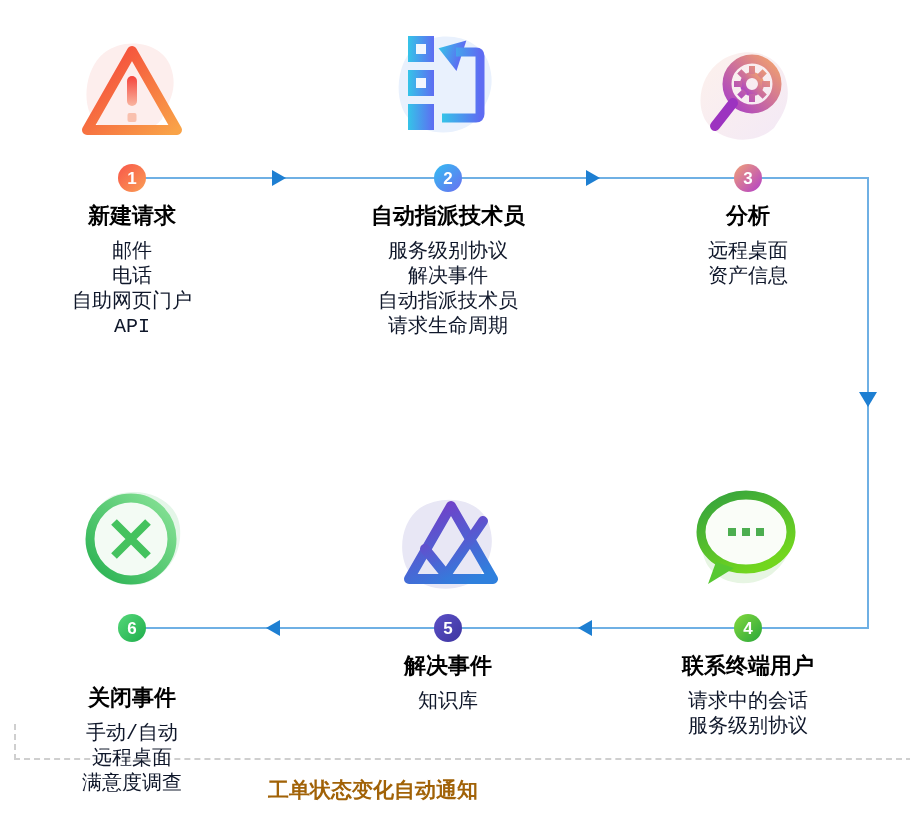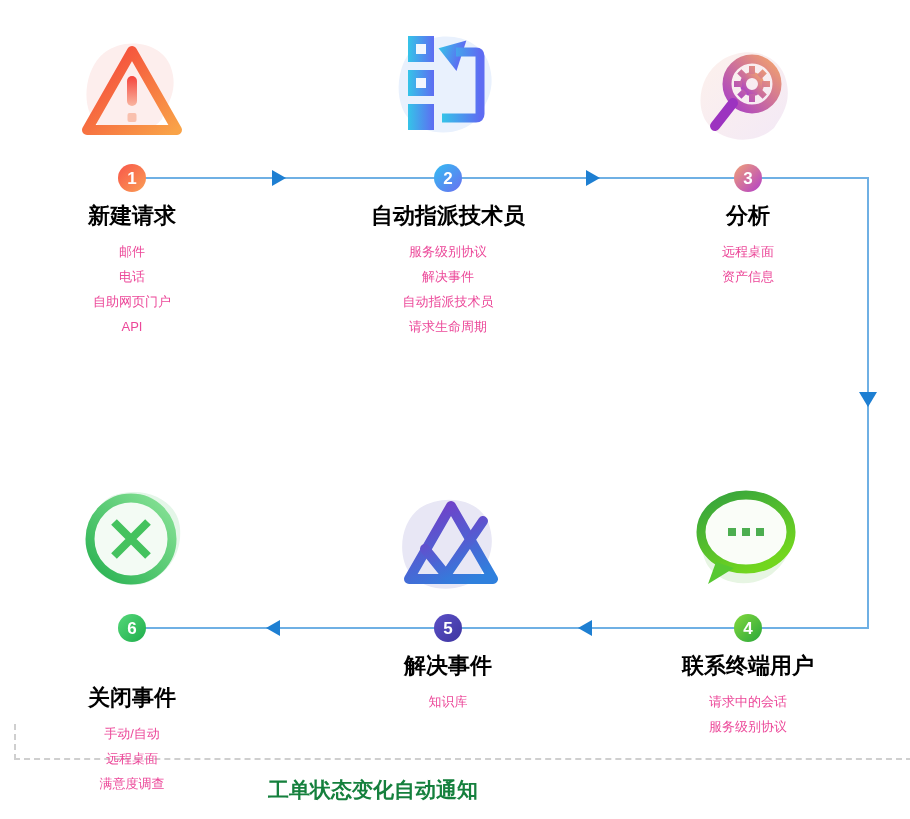--- a/index.html
+++ b/index.html
@@ -19,29 +19,29 @@
   .badge-2{background:linear-gradient(135deg,#33bdf2,#6a6ff0);}
   .badge-3{background:linear-gradient(135deg,#f0a177,#b23fc9);}
   .badge-4{background:linear-gradient(135deg,#83d93c,#2aa63c);}
   .badge-5{background:linear-gradient(135deg,#5c50c6,#3d35a0);}
   .badge-6{background:linear-gradient(135deg,#55d87a,#1fad4b);}
   
   .icon-box{position:absolute;width:120px;height:120px;z-index:2;}
   
   .step-text{position:absolute;text-align:center;z-index:2;}
   .step-title{font-size:22px;font-weight:bold;margin:0 0 8px 0;color:#000000;}
-  .step-item{font-size:13px;line-height:25px;color:#ec4899;}
+  .step-item{font-size:20px;line-height:25px;color:#0f172a;font-family:Liberation Mono, monospace;}
   
   #notify-bracket{
     position:absolute;left:14px;top:724px;width:896px;height:34px;
     border-left:2px dashed #cfcfcf;border-bottom:2px dashed #cfcfcf;z-index:1;
   }
   #footer-label{
     position:absolute;left:0;top:776px;width:746px;text-align:center;
-    font-size:21px;font-weight:bold;color:#15803d;z-index:2;
+    font-size:21px;font-weight:bold;color:#a16207;z-index:2;
   }
 </style>
 </head>
 <body>
 
 <div id="canvas">
 
   <svg id="connectors" viewBox="0 0 910 819">
     <path d="M132 178 H868 V628 H132" fill="none" stroke="#6fb0e4" stroke-width="2"></path>
     <polygon points="286,178 272,170 272,186" fill="#1e7fd2"></polygon>

